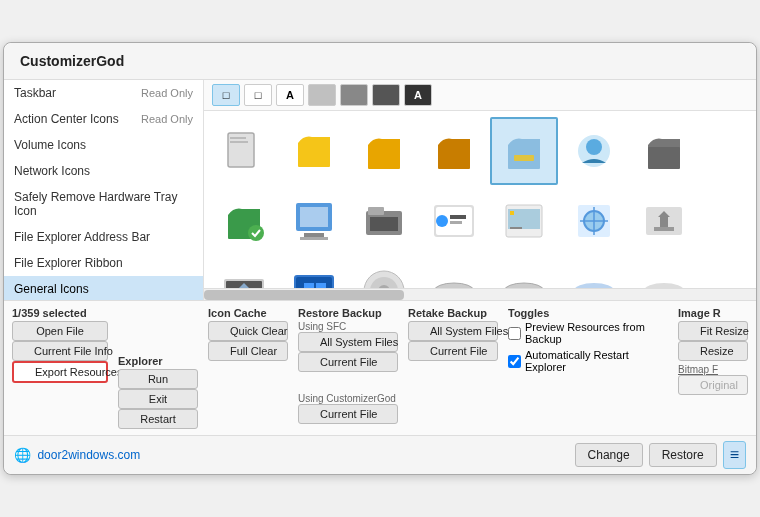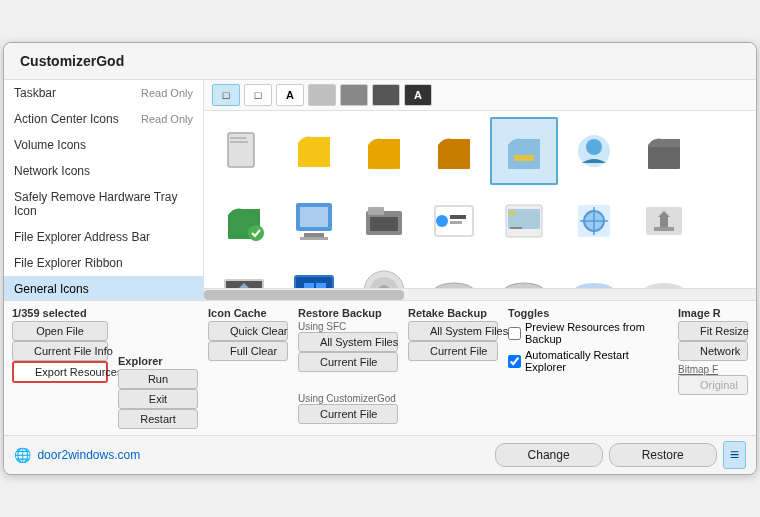--- a/index.html
+++ b/index.html
@@ -208,22 +208,22 @@
       font-size: 12px;
     }
     .status-right {
       display: flex;
       gap: 6px;
       align-items: center;
     }
     .status-btn {
       background: #e8e8e8;
       border: 1px solid #bbb;
-      border-radius: 10px;
-      padding: 4px 32px;
+      border-radius: 3px;
+      padding: 4px 12px;
       cursor: pointer;
       font-size: 12px;
       color: #222;
     }
     .status-icon-btn {
       background: #cce4f7;
       border: 1px solid #7ec4e8;
       border-radius: 3px;
       padding: 4px 6px;
       cursor: pointer;
@@ -527,21 +527,21 @@
       </div>
       <div class="toggle-row" style="margin-top:4px;">
         <input type="checkbox" checked="" style="">
         <span>Automatically Restart Explorer</span>
       </div>
     </div>
 
     <div class="toolbar-section" style="min-width:70px;">
       <div class="toolbar-section-title">Image R</div>
       <button class="tb-btn">Fit Resize</button>
-      <button class="tb-btn">Network</button>
+      <button class="tb-btn">Resize</button>
       <div class="restore-subsection-label" style="margin-top:3px;text-decoration:underline;">Bitmap F</div>
       <button class="tb-btn disabled">Original</button>
     </div>
   </div>
 
   <div class="status-bar">
     <div class="status-left">
       <span style="font-size:14px;">🌐</span>
       <a href="#" style="color:#0066cc; text-decoration:none;">door2windows.com</a>
     </div>

